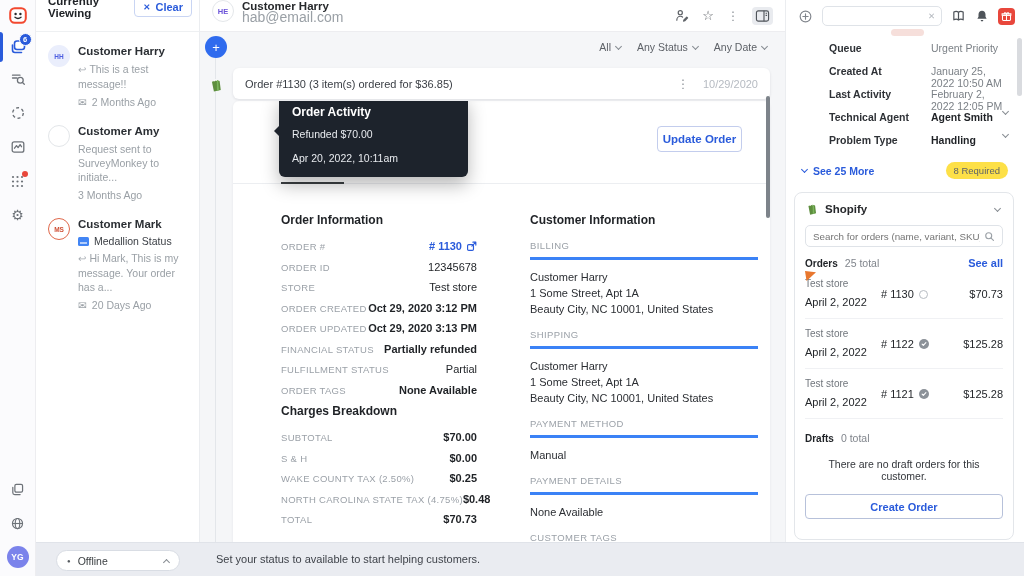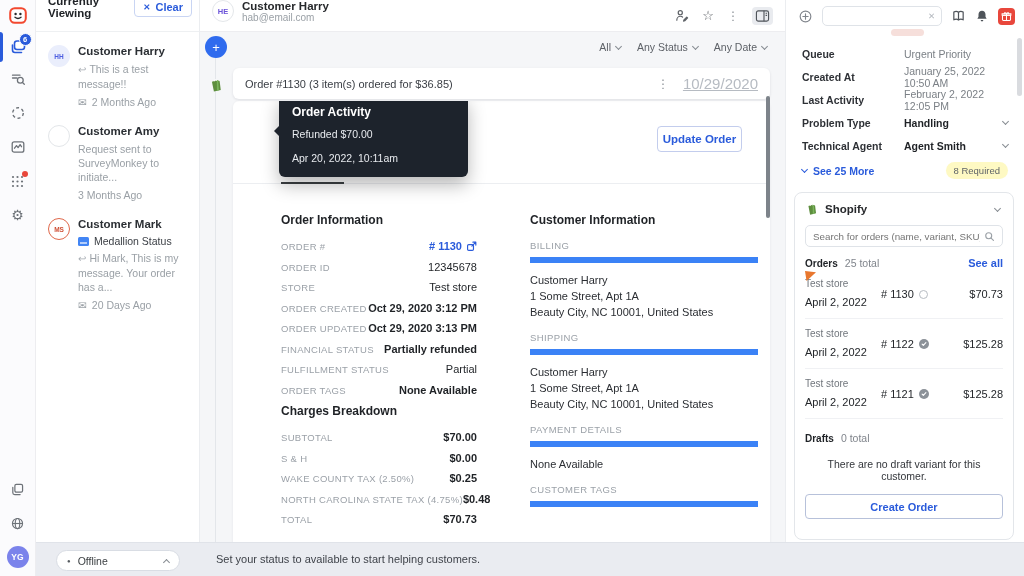--- a/index.html
+++ b/index.html
@@ -34,35 +34,35 @@
   .it-status { display:flex; gap:5px; align-items:center; font-size:10.5px; color:#3a3e44; margin-bottom:4px; }
   .it-prev { font-size:10.5px; color:#9aa0a6; line-height:14px; margin-bottom:5px; }
   .it-prev .rg { margin-right:3px; font-size:10px; color:#a9aeb4; }
   .it-time { display:flex; gap:5px; align-items:center; font-size:10.5px; color:#9aa0a6; }
 
   
   .main { position:absolute; left:200px; top:0; width:585px; height:576px; background:#f5f6f8; }
   .main-h { position:absolute; top:0; left:0; right:0; height:32px; background:#fff; border-bottom:1px solid #ededf0; display:flex; padding:0 12px; gap:8px; z-index:3; }
   .av-he { width:22px; height:22px; border-radius:50%; background:#fff; border:1px solid #e4e7ea; color:#6a52d8; font-size:7.5px; font-weight:700; display:flex; align-items:center; justify-content:center; flex:none; }
   .mh-name { font-size:11.5px; font-weight:600; color:#26282b; line-height:12px; }
-  .mh-mail { font-size:10px; color:#9aa0a6; line-height:11px; }
+  .mh-mail { font-size:14px; color:#9aa0a6; line-height:11px; }
   .mh-icons { margin-left:auto; display:flex; align-items:center; gap:13px; }
   .tgl { background:#e9ebef; border-radius:4px; padding:2px 3px; display:flex; }
   .filters { position:absolute; top:41px; right:18px; display:flex; gap:16px; align-items:center; z-index:2; }
   .filter { display:flex; gap:5px; align-items:center; font-size:10.5px; color:#5d6167; cursor:pointer; }
   .chev { width:5px; height:5px; border-right:1.3px solid #868b91; border-bottom:1.3px solid #868b91; transform:rotate(45deg); margin-top:-2px; }
   .chev.up { transform:rotate(225deg); margin-top:3px; }
   .chev.blue { border-color:#2a5bdb; }
   .fab { position:absolute; left:5px; top:36px; width:22px; height:22px; border-radius:50%; background:#2f6bee; color:#fff; font-size:13px; display:flex; align-items:center; justify-content:center; z-index:2; cursor:pointer; }
   .tl { position:absolute; left:15px; top:58px; height:484px; width:1px; background:#e3e6ea; }
   .tl-shop { position:absolute; left:8px; top:77px; z-index:2; }
   .order-bar { position:absolute; left:33px; top:68px; width:537px; height:31px; background:#fff; border-radius:6px; box-shadow:0 1px 3px rgba(20,24,40,.10); display:flex; align-items:center; padding:0 12px; z-index:2; }
   .ob-title { font-size:11px; color:#3a3e44; }
   .ob-right { margin-left:auto; display:flex; align-items:center; gap:14px; }
-  .ob-date { font-size:15px; color:#b6bbc2;text-decoration:underline; }
+  .ob-date { font-size:11px; color:#b6bbc2; }
   .kebab { font-size:12px; color:#8d9298; line-height:1; cursor:pointer; }
   .msb { position:absolute; left:566px; top:96px; width:4px; height:122px; background:#7d838a; border-radius:2px; z-index:7; }
 
   .card { position:absolute; left:33px; top:101px; width:537px; height:444px; background:#fff; border-radius:6px 6px 0 0; box-shadow:0 1px 3px rgba(20,24,40,.07); overflow:hidden; z-index:1; }
   .flag { position:absolute; left:47px; top:17px; width:17px; height:16px; background:#e8772e; clip-path:polygon(0 0, 100% 12%, 14% 100%); }
   .tip { position:absolute; left:46px; top:-6px; width:189px; background:#1d232c; border-radius:6px; padding:10px 13px 13px; box-shadow:0 8px 18px rgba(0,0,0,.28); z-index:6; }
   .tip:before { content:""; position:absolute; left:-5px; top:31px; border:5px solid transparent; border-right-color:#1d232c; border-left:0; }
   .tip-t { font-size:12px; font-weight:700; color:#fff; margin-bottom:9px; }
   .tip-d { font-size:10.5px; color:#e7eaee; margin-bottom:12px; }
   .tip-ts { font-size:10.5px; color:#e7eaee; }
@@ -72,40 +72,40 @@
   .tab.active { color:#24262a; font-weight:600; border-bottom:2px solid #3c4043; margin-bottom:-1px; }
   .colL { position:absolute; left:48px; top:112px; width:196px; }
   .colR { position:absolute; left:297px; top:112px; width:228px; }
   .sec { font-size:12px; font-weight:700; color:#1f2226; margin-bottom:13px; }
   .sec.mt { margin-top:8px; }
   .kv { display:flex; justify-content:space-between; align-items:baseline; margin-bottom:8.5px; }
   .kv-l { font-size:9.5px; color:#9ba1a8; letter-spacing:.3px; white-space:nowrap; }
   .kv-v { font-size:11px; color:#1f2226; font-weight:600; text-align:right; }
   .kv-v.link { color:#2a5bdb; display:flex; gap:4px; align-items:center; }
   .cset { margin-bottom:12px; }
-  .cset-l { font-size:9.5px; color:#9ba1a8; letter-spacing:.4px; padding-bottom:6px; border-bottom:6px solid #3b82f6; margin-bottom:9px; }
+  .cset-l { font-size:9.5px; color:#9ba1a8; letter-spacing:.4px; padding-bottom:6px; border-bottom:3px solid #3b82f6; margin-bottom:9px; }
   .cset p { font-size:11px; color:#2b2e33; line-height:16px; }
 
   
   .right { position:absolute; left:785px; top:0; width:239px; height:576px; background:#fff; border-left:1px solid #ebedf0; }
   .right-h { height:32px; display:flex; align-items:center; gap:9px; padding:0 6px 0 12px; }
   .rsearch { width:120px; height:20px; border:1px solid #dfe3e8; border-radius:5px; display:flex; align-items:center; padding:0 6px; gap:4px; }
   .rsearch input { flex:1; min-width:0; border:none; outline:none; font-size:10px; color:#5d6167; background:transparent; }
   .rx { font-size:8.5px; color:#b3b8be; cursor:pointer; }
   .gift { width:17px; height:17px; background:#e8473c; border-radius:4px; display:flex; align-items:center; justify-content:center; }
   .pinkchip { position:absolute; left:105px; top:29px; width:33px; height:7px; border-radius:4px; background:#f6dfdb; }
   .fields { padding:10px 16px 0; }
-  .frow { display:flex; align-items:center; height:23px; }
+  .frow { display:flex; align-items:flex-start; height:23px;margin-left:27px; }
   .f-l { width:102px; flex:none; font-size:10.5px; font-weight:600; color:#2e3136; }
   .f-v { font-size:10.5px; color:#7b8086; }
   .f-v.strong { color:#1f2226; font-weight:700; }
   .frow .chev { margin-left:auto; }
   .seemore { display:flex; align-items:center; margin-top:5px; padding:0 16px; }
   .sm-link { display:flex; gap:6px; align-items:center; color:#2a5bdb; font-size:10.5px; font-weight:700; cursor:pointer; }
-  .req-badge { margin-left:auto; background:#fef9c3; color:#5f6468; font-size:9.5px; padding:3px 8px; border-radius:9px; }
+  .req-badge { margin-left:auto; background:#fde047; color:#5f6468; font-size:9.5px; padding:3px 8px; border-radius:9px; }
   .shcard { position:absolute; left:8px; top:192px; width:220px; height:348px; border:1px solid #e3e6ea; border-radius:8px; padding:9px 10px; background:#fff; }
   .sh-h { display:flex; align-items:center; gap:7px; margin-bottom:9px; }
   .sh-title { font-size:11.5px; font-weight:600; color:#26282b; }
   .sh-h .chev { margin-left:auto; margin-right:3px; }
   .sh-search { height:22px; border:1px solid #dfe3e8; border-radius:5px; display:flex; align-items:center; padding:0 7px; gap:4px; margin-bottom:10px; }
   .sh-search input { flex:1; min-width:0; border:none; outline:none; font-size:9.8px; color:#6b7077; background:transparent; }
   .oh { display:flex; align-items:baseline; gap:7px; }
   .oh-t { font-size:10px; font-weight:700; color:#1f2226; }
   .oh-c { font-size:10.5px; color:#80858c; }
   .seeall { margin-left:auto; font-size:11px; font-weight:700; color:#2a5bdb; cursor:pointer; }
@@ -402,20 +402,24 @@
           <div class="cset-l">BILLING</div>
           <p>Customer Harry</p>
           <p>1 Some Street, Apt 1A</p>
           <p>Beauty City, NC 10001, United States</p>
         </div>
         <div class="cset">
           <div class="cset-l">SHIPPING</div>
           <p>Customer Harry</p>
           <p>1 Some Street, Apt 1A</p>
           <p>Beauty City, NC 10001, United States</p>
+        </div>
+        <div class="cset">
+          <div class="cset-l">PAYMENT METHOD</div>
+          <p>Manual</p>
         </div>
         <div class="cset">
           <div class="cset-l">PAYMENT DETAILS</div>
           <p>None Available</p>
         </div>
         <div class="cset">
           <div class="cset-l">CUSTOMER TAGS</div>
         </div>
       </div>
     </div>
@@ -463,27 +467,27 @@
         </div>
       <div class="frow">
           <span class="f-l">Created At</span>
           <span class="f-v">January 25, 2022 10:50 AM</span>
         </div>
       <div class="frow">
           <span class="f-l">Last Activity</span>
           <span class="f-v">February 2, 2022 12:05 PM</span>
         </div>
       <div class="frow">
+          <span class="f-l">Technical Agent</span>
+          <span class="f-v strong">Agent Smith</span>
+          <span class="chev"></span>
+        </div>
+      <div class="frow">
           <span class="f-l">Problem Type</span>
           <span class="f-v strong">Handling</span>
-          <span class="chev"></span>
-        </div>
-      <div class="frow">
-          <span class="f-l">Technical Agent</span>
-          <span class="f-v strong">Agent Smith</span>
           <span class="chev"></span>
         </div>
     </div>
     <div class="seemore">
       <span class="sm-link">
           <span class="chev blue"></span>
           <span>See 25 More</span>
         </span>
       <span class="req-badge">8 Required</span>
     </div>
@@ -543,21 +547,21 @@
               </svg>
             </span>
           </span>
         <span class="o-amt">$125.28</span>
 
       </div>
       <div class="drafts-h">
         <span class="oh-t">Drafts</span>
         <span class="oh-c">0 total</span>
       </div>
-      <div class="no-drafts">There are no draft variant for this customer.</div>
+      <div class="no-drafts">There are no draft orders for this customer.</div>
       <button class="create-btn">Create Order</button>
     </div>
     <span class="rsb"></span>
   </aside>
 
   <div class="statusbar">
     <div class="presence">
       <span class="pres-dot">●</span>
       <span>Offline</span>
       <span class="chev up"></span>

